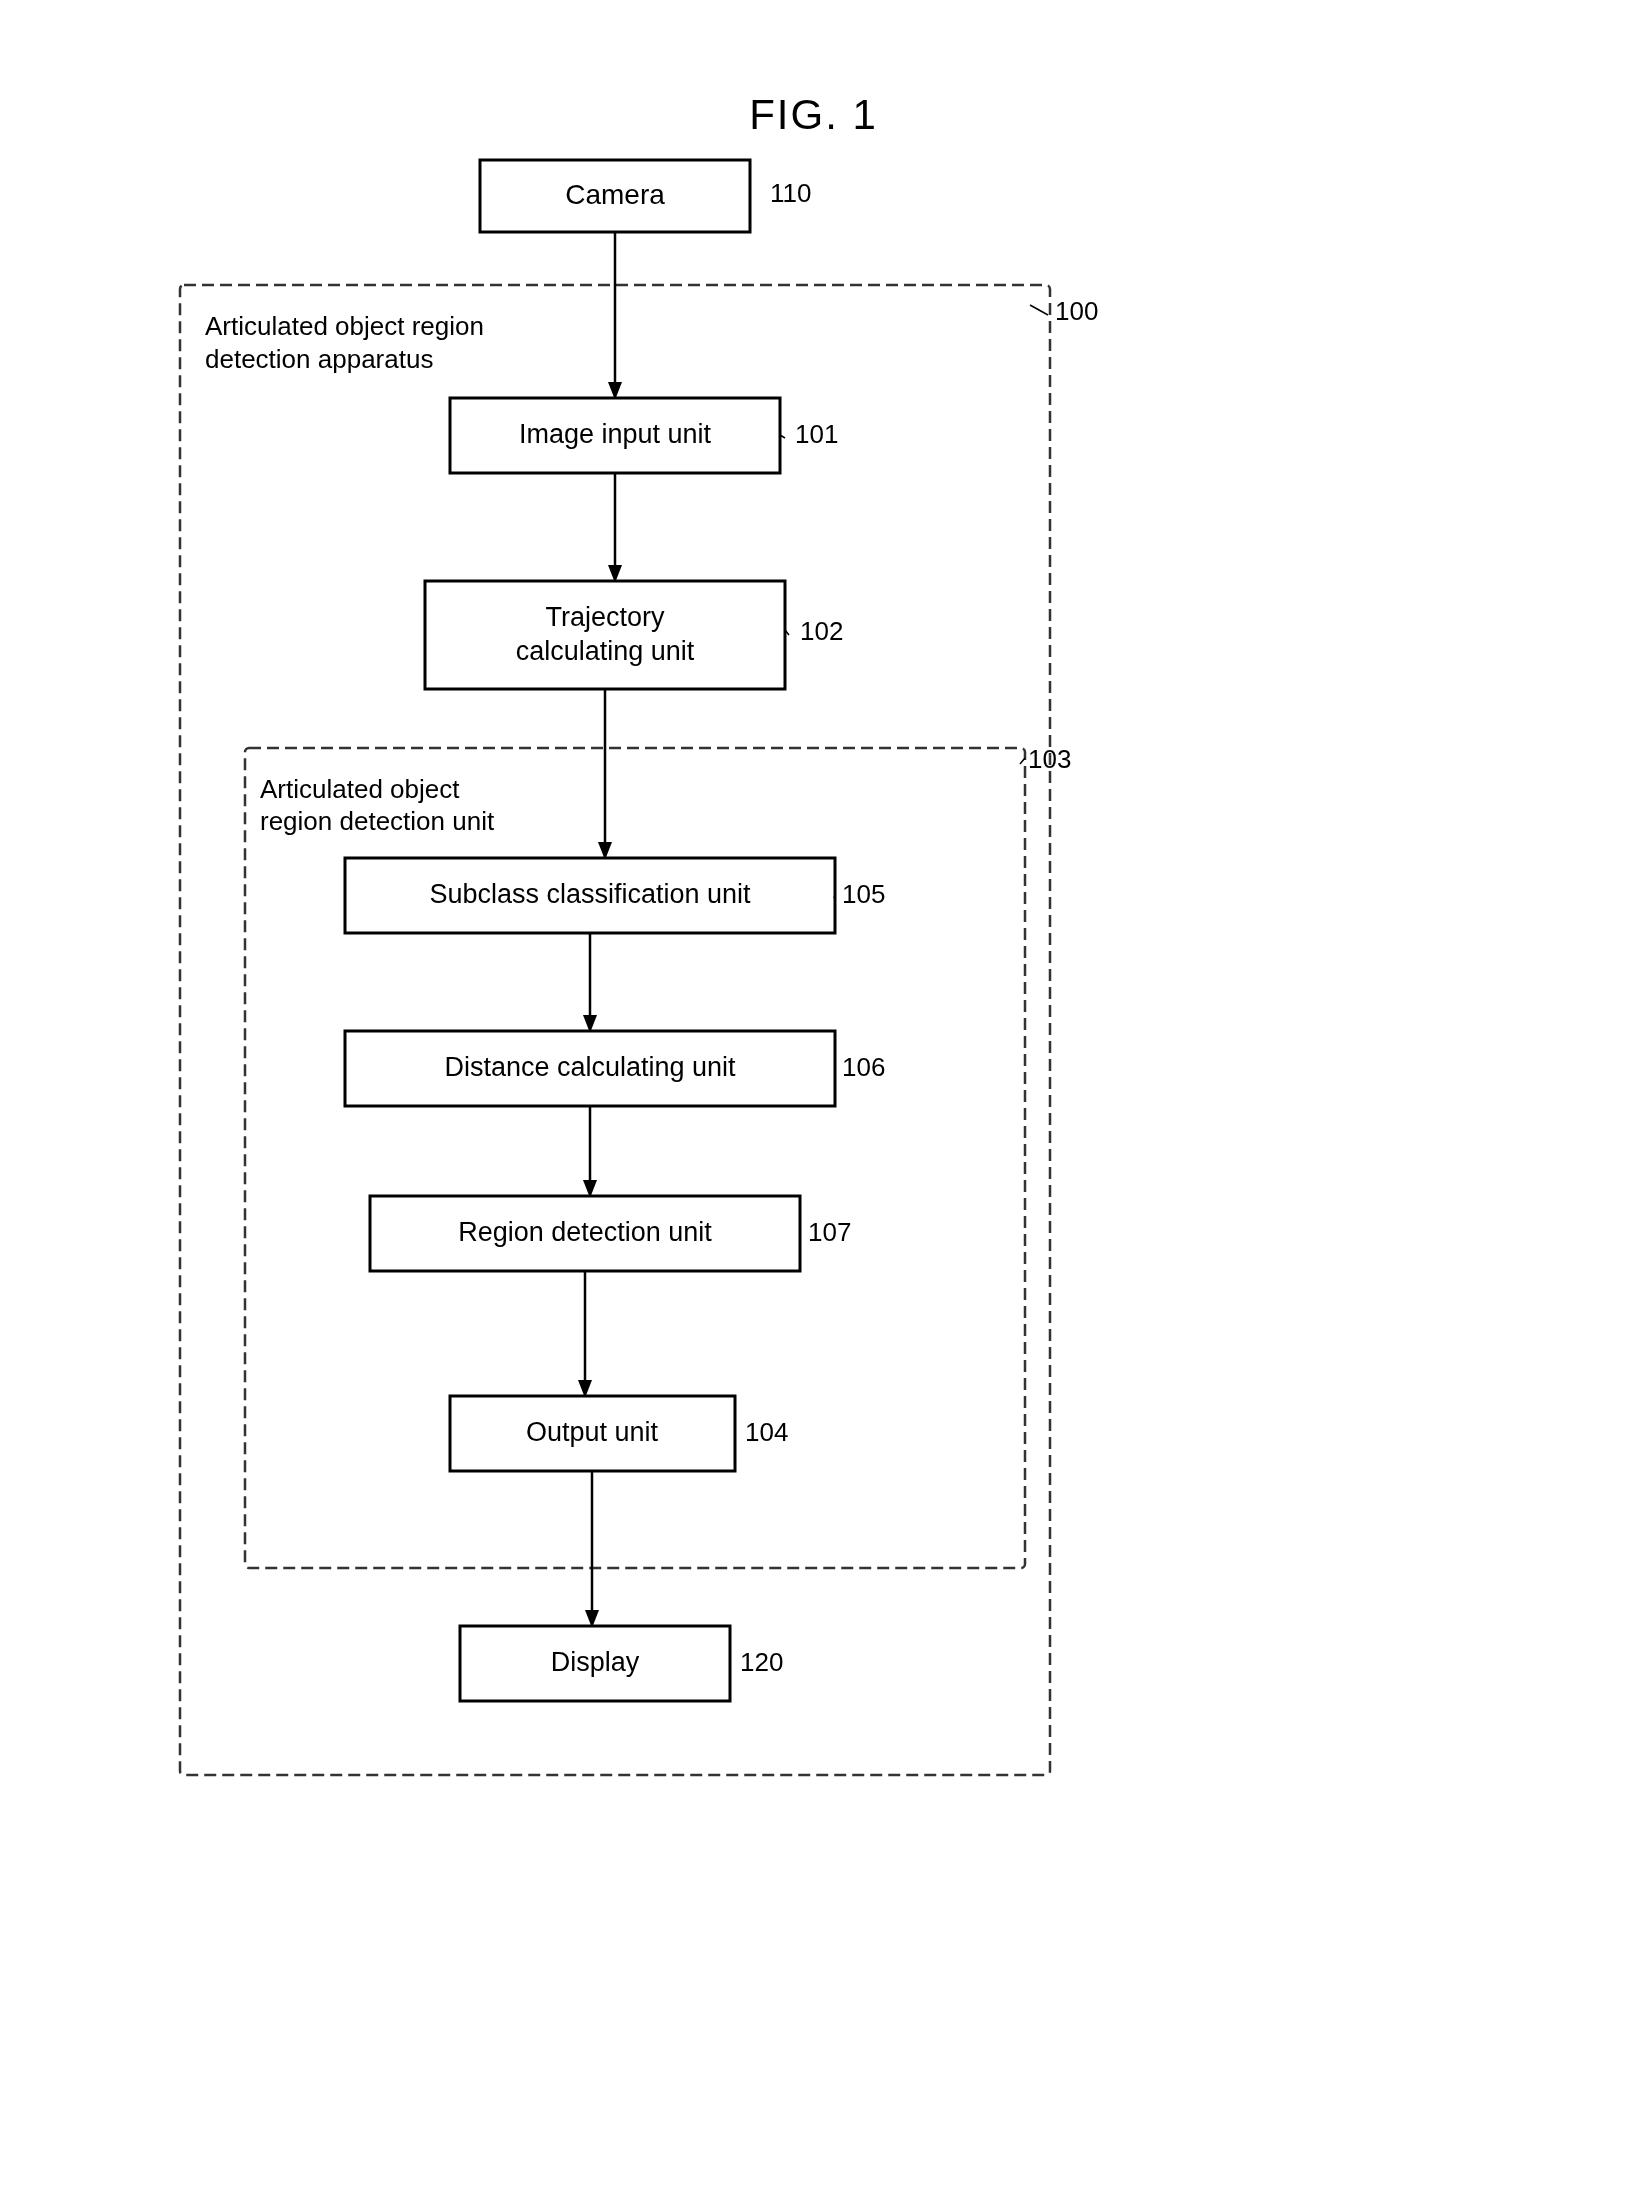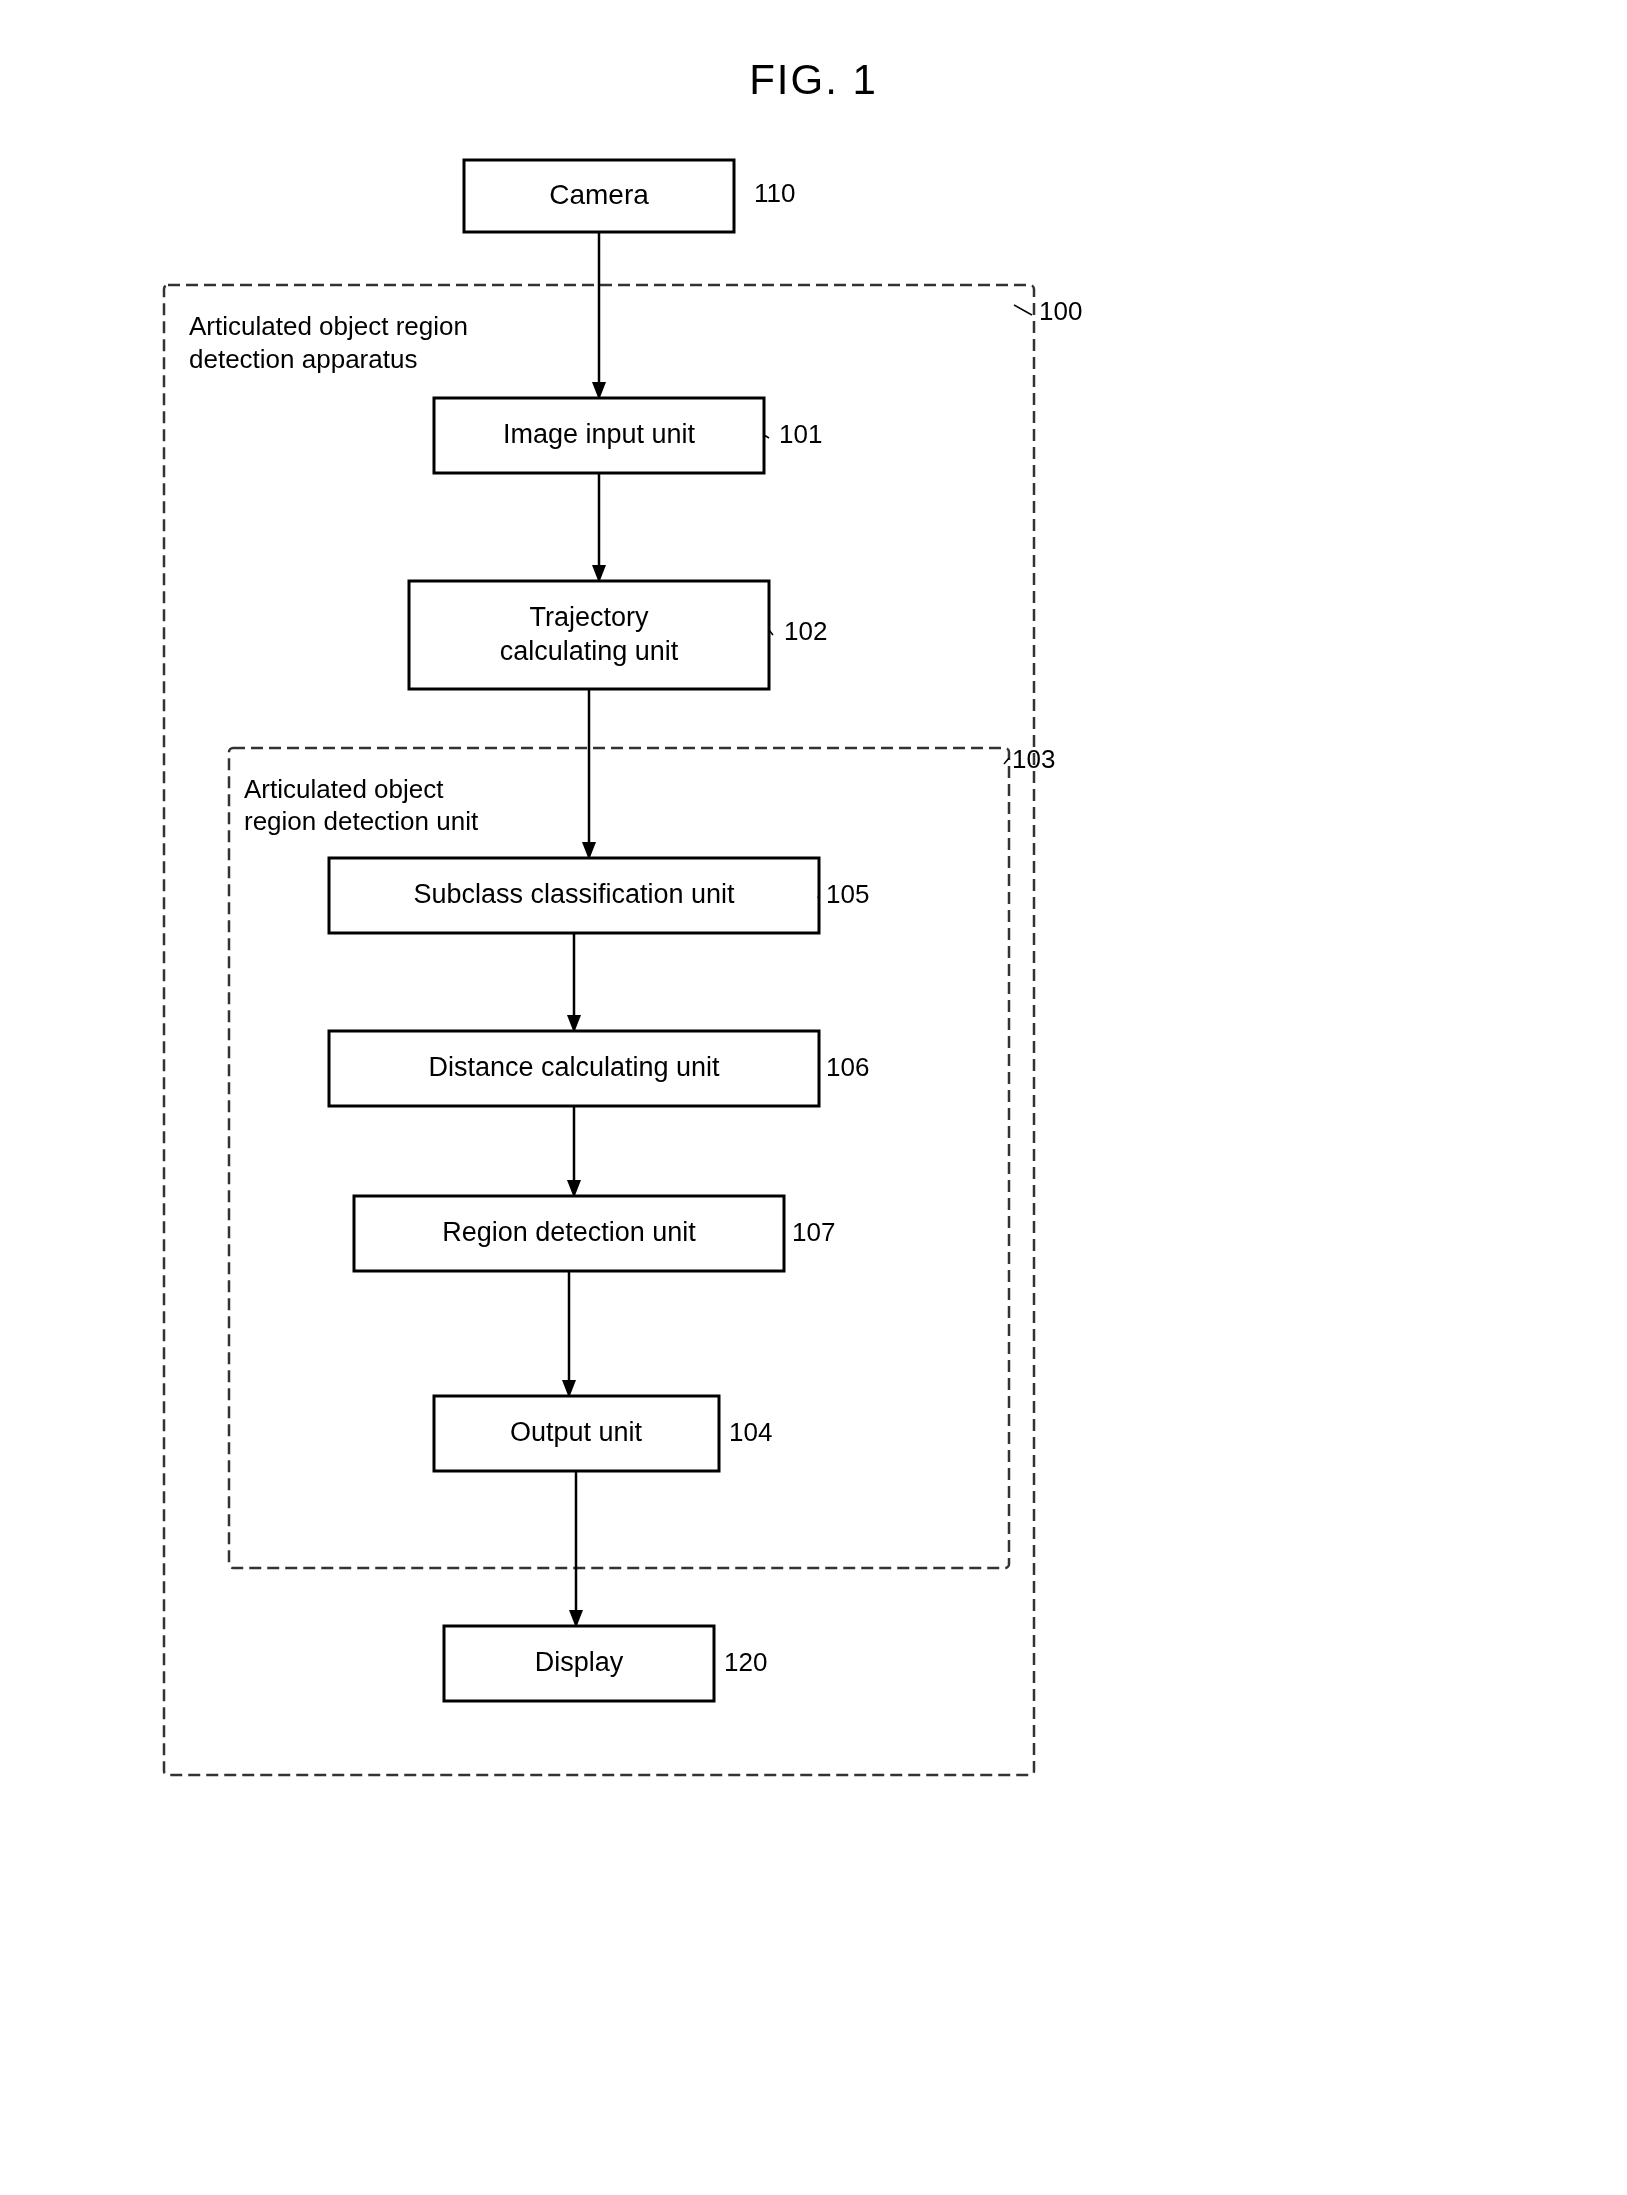--- a/index.html
+++ b/index.html
@@ -9,30 +9,30 @@
       width: 1627px;
       height: 2195px;
       position: relative;
       overflow: hidden;
     }
 
     .page-title {
       text-align: center;
       font-size: 42px;
       font-weight: normal;
-      margin-top: 56px;
+      margin-top: 91px;
       letter-spacing: 2px;
     }
   </style>
 </head>
 <body>
 
 <div class="page-title">FIG. 1</div>
 
-<div style="position:absolute; top:130px; left:144px; width:950px; height:1920px;">
+<div style="position:absolute; top:130px; left:160px; width:950px; height:1920px;">
 
   <svg width="950" height="1920" style="position:absolute; top:0; left:0;">
 
     <rect x="20" y="155" width="870" height="1490" fill="none" stroke="#333" stroke-width="2.5" stroke-dasharray="12,6" rx="4"></rect>
 
     <rect x="85" y="618" width="780" height="820" fill="none" stroke="#333" stroke-width="2.5" stroke-dasharray="12,6" rx="4"></rect>
 
     <rect x="320" y="30" width="270" height="72" fill="white" stroke="#000" stroke-width="3"></rect>
     <text x="455" y="74" text-anchor="middle" font-size="28" font-family="Arial">Camera</text>
 

